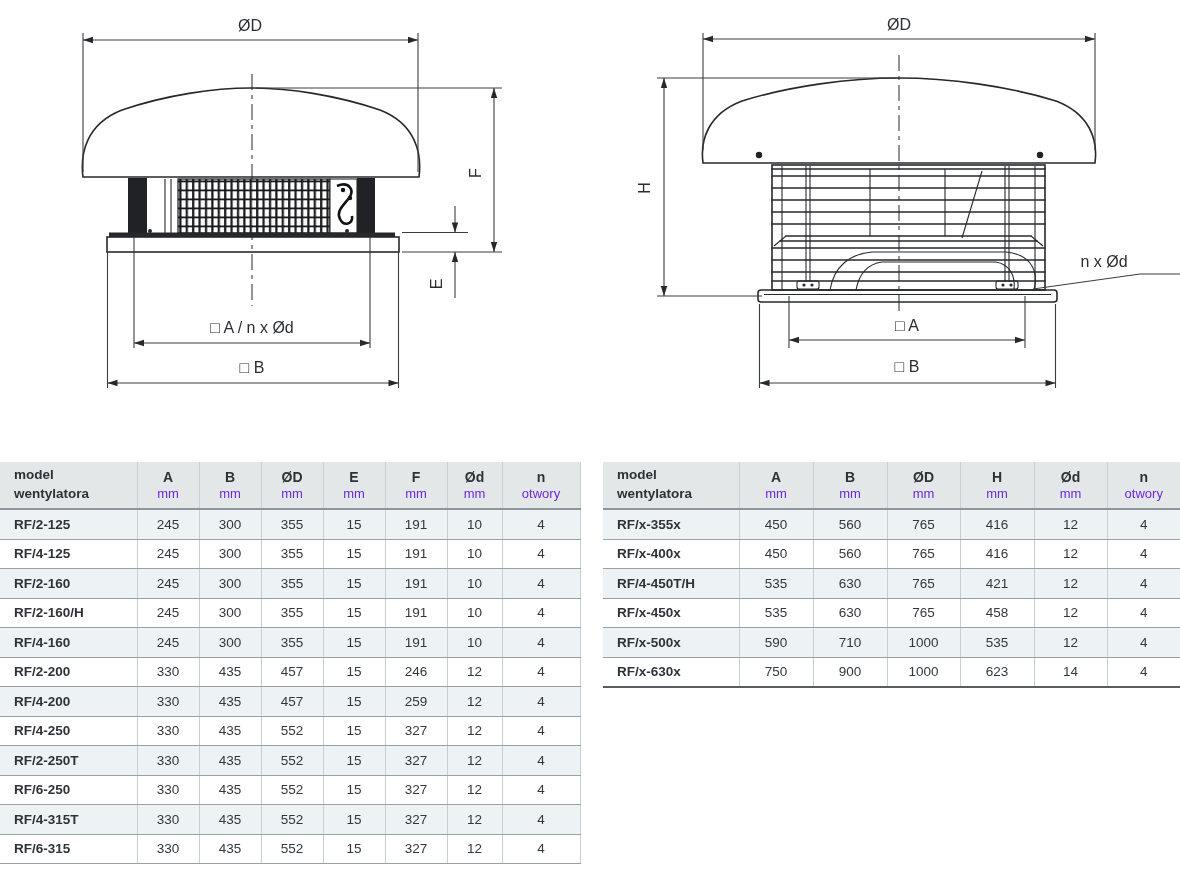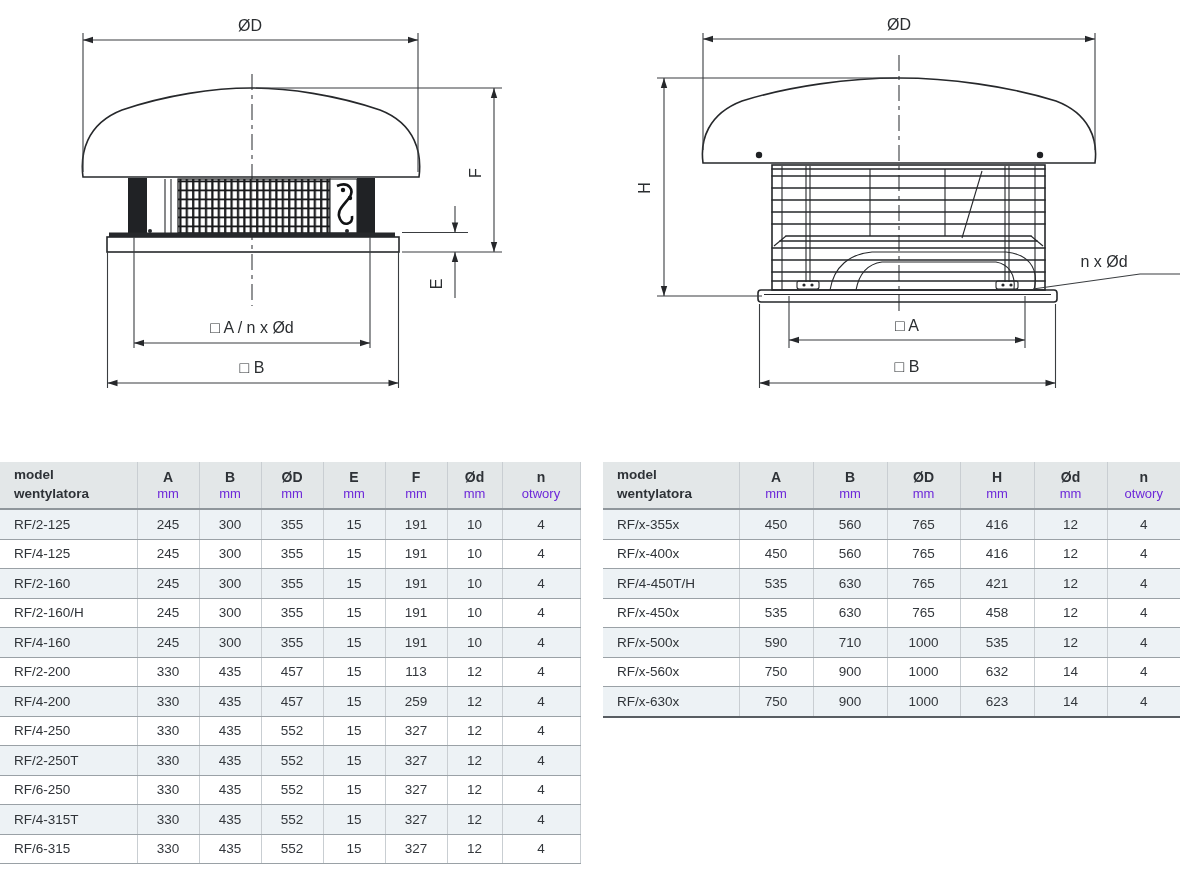--- a/index.html
+++ b/index.html
@@ -40,21 +40,21 @@
   .spec-table th .letter{font-weight:bold;font-size:14px;color:#2e3237;line-height:1.3;}
   .spec-table th .unit{font-size:13px;color:#6d28d9;line-height:1.25;}
   .spec-table th.model{
     text-align:left;padding-left:14px;font-size:13.5px;font-weight:bold;
     color:#2e3237;line-height:1.4;margin-top:20px;
   }
   .spec-table td{
     height:28.5px;text-align:center;padding:0 2px;
     border-bottom:1px solid var(--grid-line);background:var(--row-plain);
   }
-  .spec-table td.model{text-align:left;padding-left:14px;font-weight:normal;color:#2f3338;}
+  .spec-table td.model{text-align:left;padding-left:14px;font-weight:bold;color:#2f3338;}
   .spec-table th:not(:first-child),.spec-table td:not(:first-child){
     border-left:1px solid var(--divider);
   }
   .spec-table tbody tr:nth-child(odd) td{background:var(--row-stripe);}
   .spec-table.left th:last-child,.spec-table.left td:last-child{border-right:1px solid var(--divider);}
   .spec-table.right tbody tr:last-child td{border-bottom:2px solid var(--table-border-dark);}
 </style>
 </head>
 <body>
 
@@ -330,21 +330,21 @@
           <td>191</td>
           <td>10</td>
           <td>4</td>
         </tr>
         <tr>
           <td class="model">RF/2-200</td>
           <td>330</td>
           <td>435</td>
           <td>457</td>
           <td>15</td>
-          <td>113</td>
+          <td>246</td>
           <td>12</td>
           <td>4</td>
         </tr>
         <tr>
           <td class="model">RF/4-200</td>
           <td>330</td>
           <td>435</td>
           <td>457</td>
           <td>15</td>
           <td>259</td>
@@ -486,29 +486,20 @@
         <tr>
           <td class="model">RF/x-500x</td>
           <td>590</td>
           <td>710</td>
           <td>1000</td>
           <td>535</td>
           <td>12</td>
           <td>4</td>
         </tr>
         <tr>
-          <td class="model">RF/x-560x</td>
-          <td>750</td>
-          <td>900</td>
-          <td>1000</td>
-          <td>632</td>
-          <td>14</td>
-          <td>4</td>
-        </tr>
-        <tr>
           <td class="model">RF/x-630x</td>
           <td>750</td>
           <td>900</td>
           <td>1000</td>
           <td>623</td>
           <td>14</td>
           <td>4</td>
         </tr>
       </tbody>
     </table>

